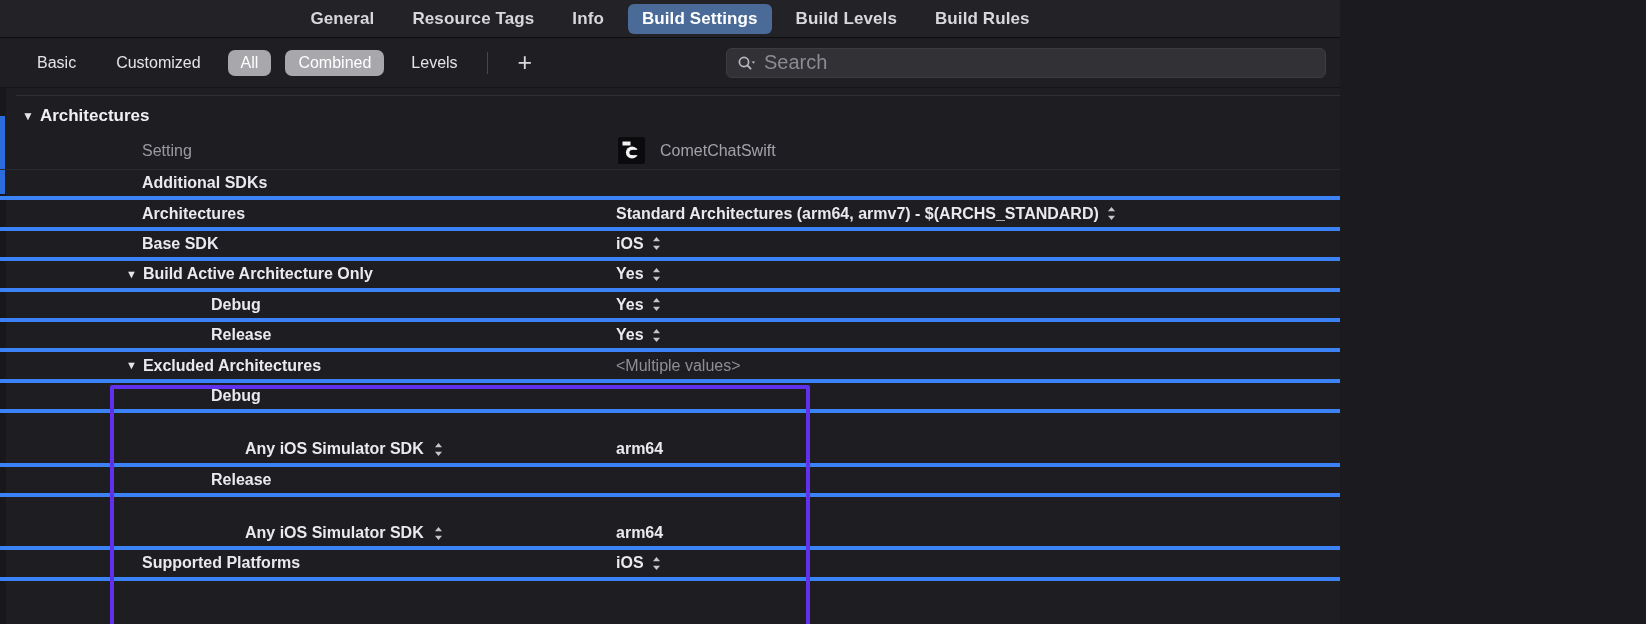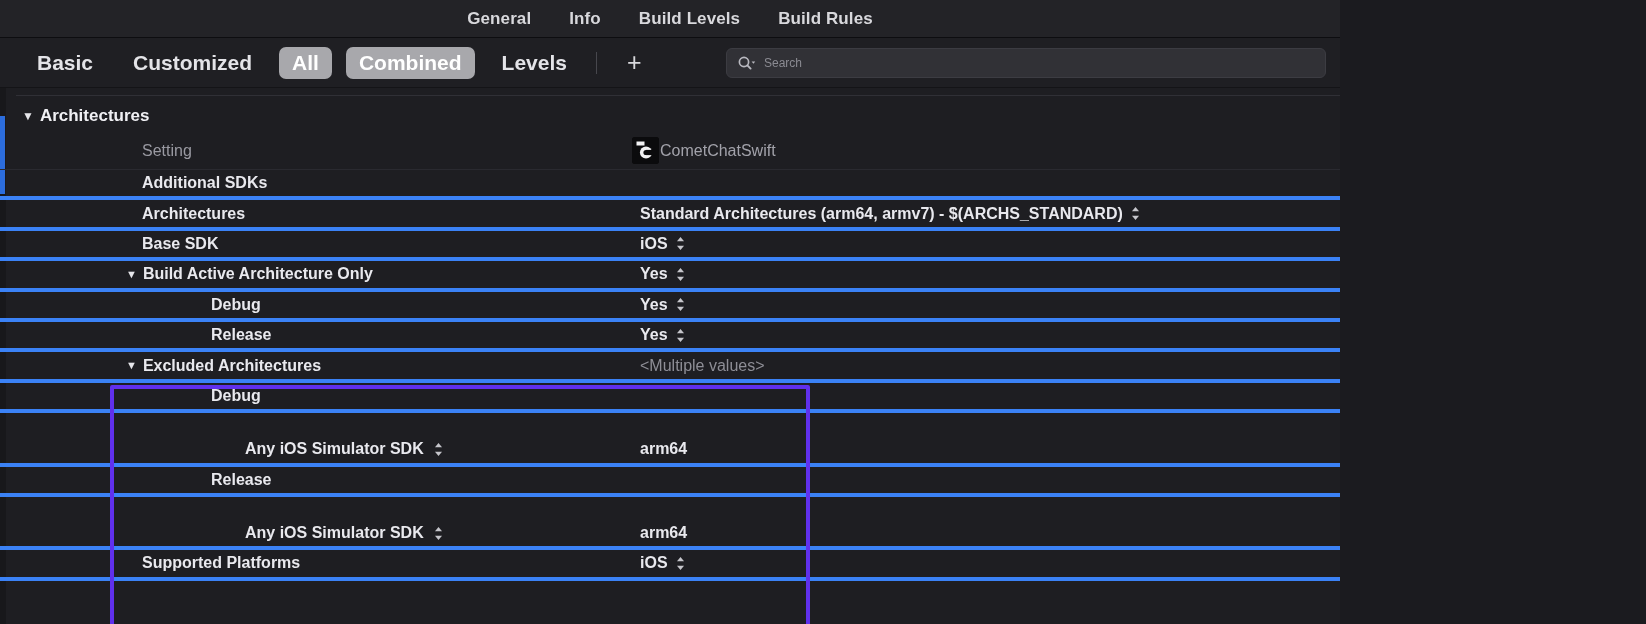--- a/index.html
+++ b/index.html
@@ -51,22 +51,22 @@
   .filterbar {
     position: relative;
     height: 50px;
     background: #1f1f23;
     display: flex;
     align-items: center;
     padding: 0 14px 0 24px;
     border-bottom: 1px solid #141417;
   }
   .fbtn {
-    font-size: 21px;
-    font-weight: 700;
+    font-size: 16px;
+    font-weight: 400;
     color: #e4e4e8;
     padding: 4px 13px;
     border-radius: 7px;
     margin-right: 14px;
     white-space: nowrap;
     cursor: default;
   }
   .fbtn.on {
     background: #a8a8ac;
     color: #ffffff;
@@ -101,21 +101,21 @@
     display: flex;
     align-items: center;
     margin-right: 8px;
     flex: none;
   }
   .search-input {
     background: transparent;
     border: none;
     outline: none;
     color: #e8e8ec;
-    font-size: 12px;
+    font-size: 20px;
     font-family: "Liberation Sans", sans-serif;
     width: 100%;
   }
   .search-input::placeholder { color: #8b8b92; }
 
   
   .body-area {
     position: relative;
     height: 536px;
     background: #1e1e22;
@@ -195,21 +195,21 @@
     color: #e6e6ea;
     line-height: 1;
     margin-left: -16px;
     margin-right: 1px;
   }
   .row.indent1 { padding-left: 211px; }
   .row.indent2 { padding-left: 245px; margin-top: 23px; }
 
   .row .value {
     position: absolute;
-    left: 640px;
+    left: 616px;
     font-size: 16px;
     font-weight: 700;
     color: #e9e9ee;
     display: flex;
     align-items: center;
     gap: 6px;
     white-space: nowrap;
   }
   .row .value.dim {
     color: #8e8e96;
@@ -228,24 +228,24 @@
   .row .label .stepper { margin-left: 5px; }
 
   
   .setting-col {
     font-size: 16px;
     font-weight: 400;
     color: #9a9aa2;
   }
   .target-col {
     position: absolute;
-    left: 632px;
-    display: flex;
-    align-items: center;
-    gap: 1px;
+    left: 618px;
+    display: flex;
+    align-items: center;
+    gap: 15px;
   }
   .app-icon {
     width: 27px; height: 27px;
     background: #0b0b0d;
     border-radius: 3px;
     display: flex;
     align-items: center;
     justify-content: center;
     flex: none;
     position: relative;
@@ -272,21 +272,23 @@
   }
 </style>
 </head>
 <body>
 
 <div id="app">
 
   <div class="tabbar">
     <div id="tabs-host" style="display:flex;align-items:center;gap:10px;">
         <div class="tab">General</div>
+        <div class="tab">Resource Tags</div>
         <div class="tab">Info</div>
+        <div class="tab selected">Build Settings</div>
         <div class="tab">Build Levels</div>
         <div class="tab">Build Rules</div>
       </div>
   </div>
 
   <div class="filterbar">
     <div id="filter-host" style="display:flex;align-items:center;">
         <div class="fbtn">Basic</div>
         <div class="fbtn">Customized</div>
         <div class="fbtn on">All</div>

